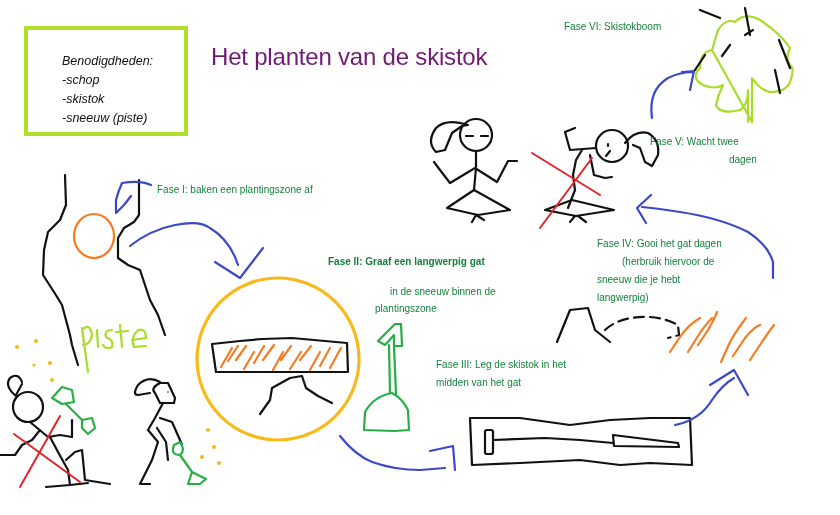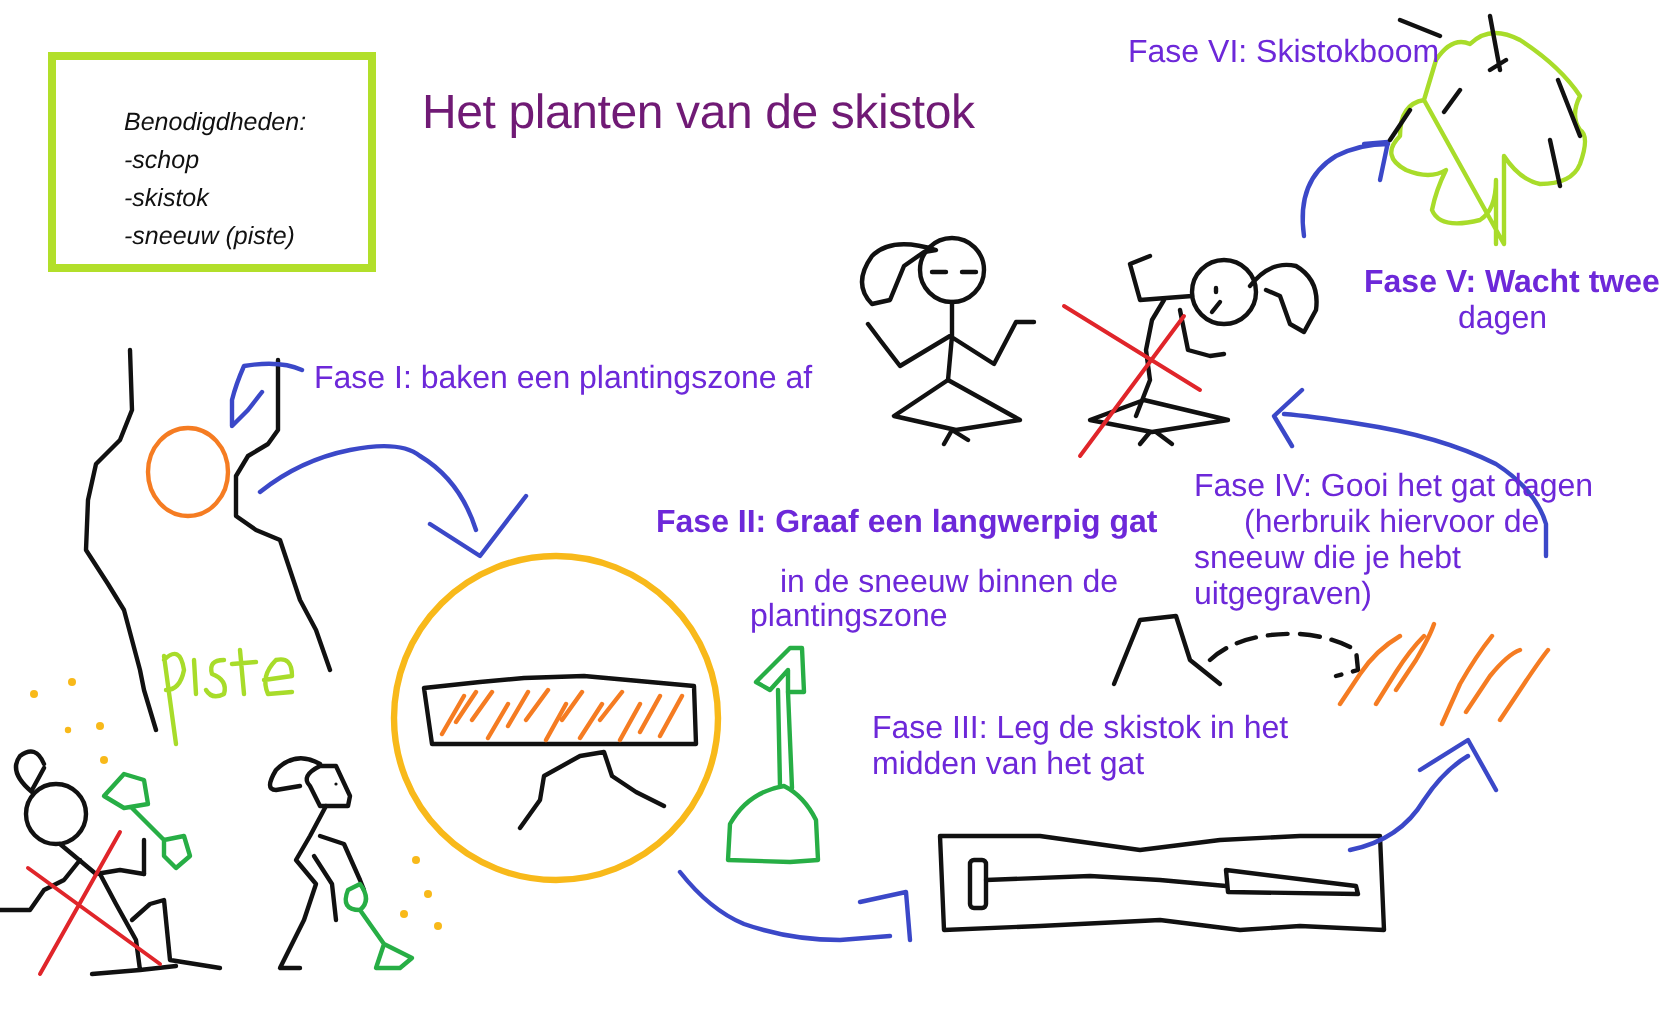--- a/index.html
+++ b/index.html
@@ -2,21 +2,21 @@
 <html><head>
   <meta charset="utf-8">
   <style>
     html, body { margin: 0; padding: 0; background: #ffffff; }
     body { width: 840px; height: 515px; position: relative; overflow: hidden; font-family: "Liberation Sans", "DejaVu Sans", sans-serif; }
     .canvas { position: absolute; left: 0; top: 0; width: 840px; height: 515px; }
     .supplies-box { position: absolute; left: 24px; top: 26px; width: 156px; height: 102px; border: 4px solid #b2df2a; background: #fff; box-sizing: content-box; }
     .supplies-text { position: absolute; left: 34px; top: 22px; font-size: 12.5px; line-height: 19px; color: #111; }
     .supplies-text div { white-space: nowrap; font-style: italic; }
     .title { position: absolute; left: 211px; top: 43px; font-size: 24px; color: #701a75; white-space: nowrap; letter-spacing: -0.2px; }
-    .label { position: absolute; color: #6d28d9; font-size: 16px; line-height: 19px; white-space: nowrap; }
+    .label { position: absolute; color: #15803d; font-size: 10px; line-height: 19px; white-space: nowrap; }
     svg { position: absolute; left: 0; top: 0; }
     .blk { stroke: #111; stroke-width: 2.2; fill: none; stroke-linecap: round; stroke-linejoin: round; }
     .blu { stroke: #3b48c8; stroke-width: 2.2; fill: none; stroke-linecap: round; stroke-linejoin: round; }
     .red { stroke: #e0252a; stroke-width: 2; fill: none; stroke-linecap: round; }
     .org { stroke: #f57c22; stroke-width: 2.2; fill: none; stroke-linecap: round; stroke-linejoin: round; }
     .grn { stroke: #27ae45; stroke-width: 2.2; fill: none; stroke-linecap: round; stroke-linejoin: round; }
     .lime { stroke: #a8dc2a; stroke-width: 2.2; fill: none; stroke-linecap: round; stroke-linejoin: round; }
     .ylw { stroke: #f8b91a; stroke-width: 3.2; fill: none; stroke-linecap: round; }
     .dots { fill: #f8b91a; }
   </style>
@@ -150,19 +150,19 @@
   <div class="label" style="left:328px; top:252px;font-weight:bold;">Fase II: Graaf een langwerpig gat</div>
   <div class="label" style="left:380px; top:282px;margin-left:10px;">in de sneeuw binnen de</div>
   <div class="label" style="left:375px; top:299px;">plantingszone</div>
 
   <div class="label" style="left:436px; top:355px;">Fase III: Leg de skistok in het</div>
   <div class="label" style="left:436px; top:373px;">midden van het gat</div>
 
   <div class="label" style="left:597px; top:234px;">Fase IV: Gooi het gat dagen</div>
   <div class="label" style="left:622px; top:252px;">(herbruik hiervoor de</div>
   <div class="label" style="left:597px; top:270px;">sneeuw die je hebt</div>
-  <div class="label" style="left:597px; top:288px;">uitgegraven)</div>
+  <div class="label" style="left:597px; top:288px;">langwerpig)</div>
 
-  <div class="label" style="left:682px; top:132px;font-weight:bold;">Fase V: Wacht twee</div>
+  <div class="label" style="left:650px; top:132px;">Fase V: Wacht twee</div>
   <div class="label" style="left:729px; top:150px;">dagen</div>
 
   <div class="label" style="left:564px; top:17px;">Fase VI: Skistokboom</div>
 </div>
 
 </body></html>

